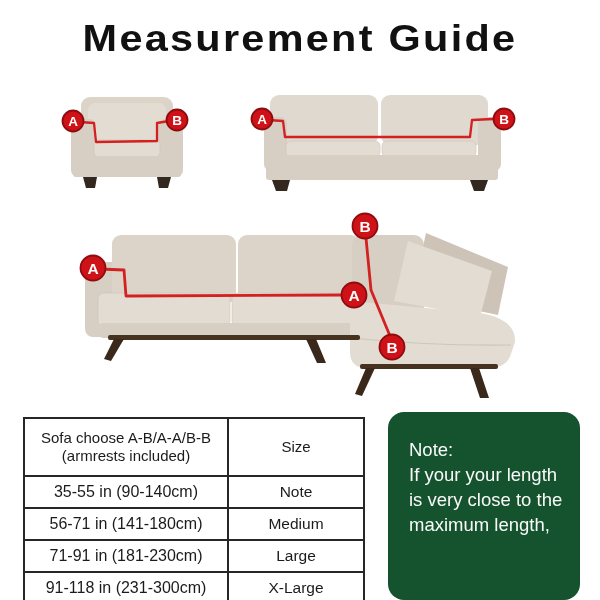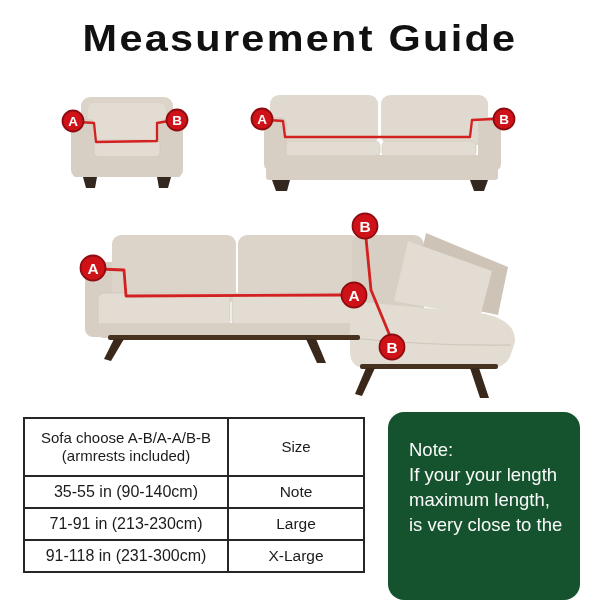--- a/index.html
+++ b/index.html
@@ -149,30 +149,34 @@
         </th>
         <th>Size</th>
       </tr>
     </thead>
     <tbody>
       <tr>
         <td class="range-cell">35-55 in (90-140cm)</td>
         <td class="size-cell">Note</td>
       </tr>
       <tr style="height:32px">
-        <td class="range-cell">71-91 in (213-230cm)</td>
+        <td class="range-cell">56-71 in (141-180cm)</td>
+        <td class="size-cell">Medium</td>
+      </tr>
+      <tr style="height:32px">
+        <td class="range-cell">71-91 in (181-230cm)</td>
         <td class="size-cell">Large</td>
       </tr>
       <tr>
         <td class="range-cell">91-118 in (231-300cm)</td>
         <td class="size-cell">X-Large</td>
       </tr>
     </tbody>
   </table>
 
   <div class="note">
     <div>Note:</div>
     <div>If your your length</div>
+    <div>is very close to the</div>
     <div>maximum length,</div>
-    <div>is very close to the</div>
   </div>
 
 </div>
 
 </body></html>

